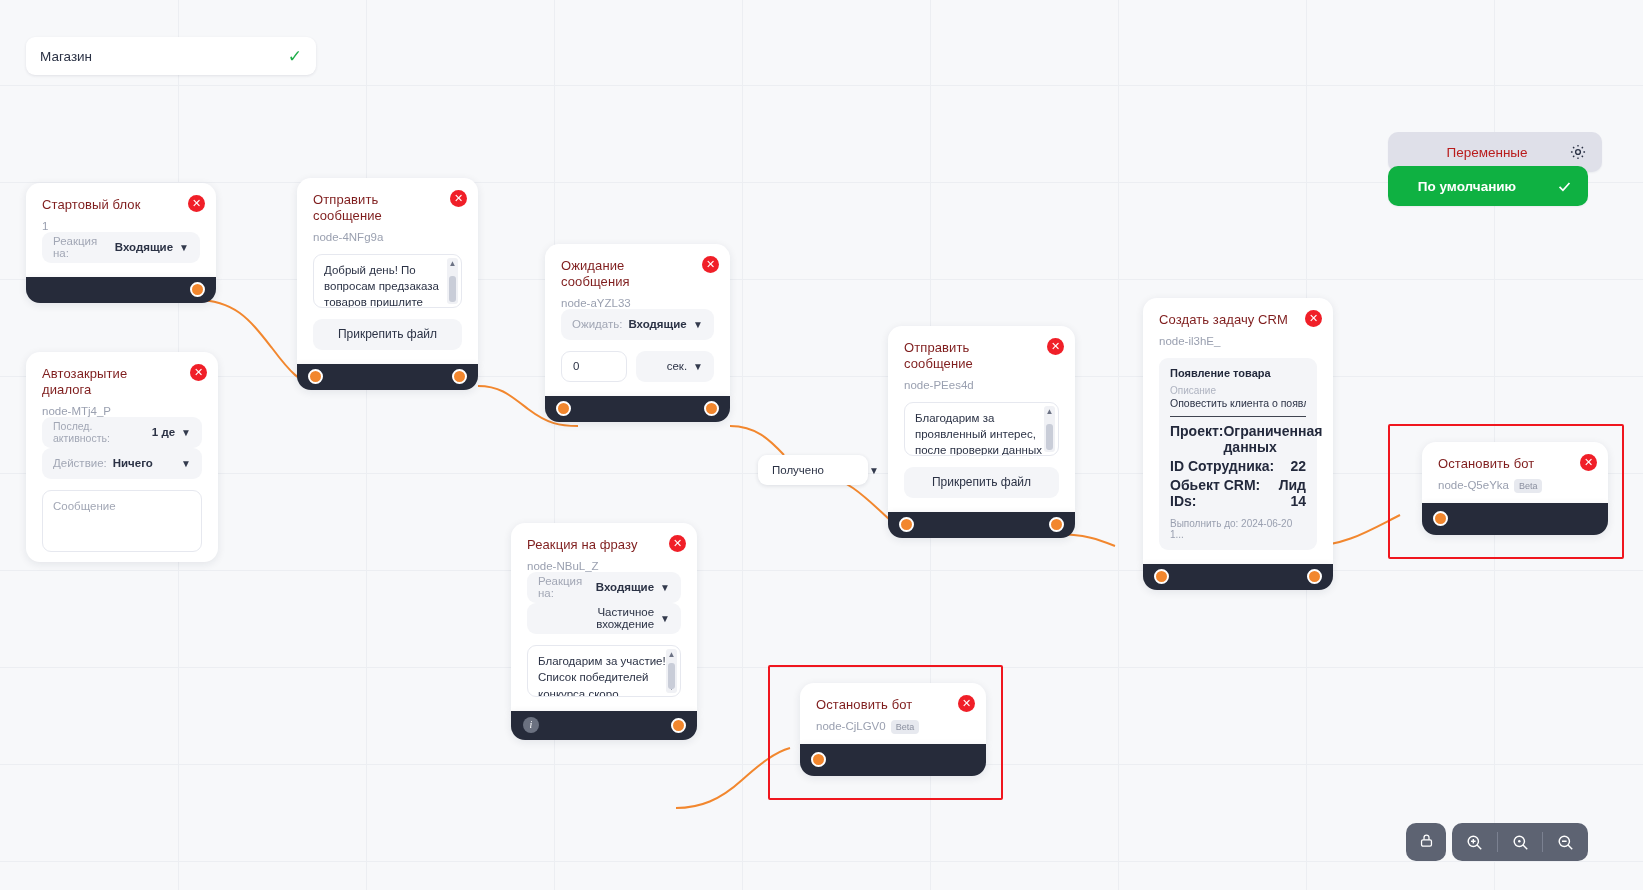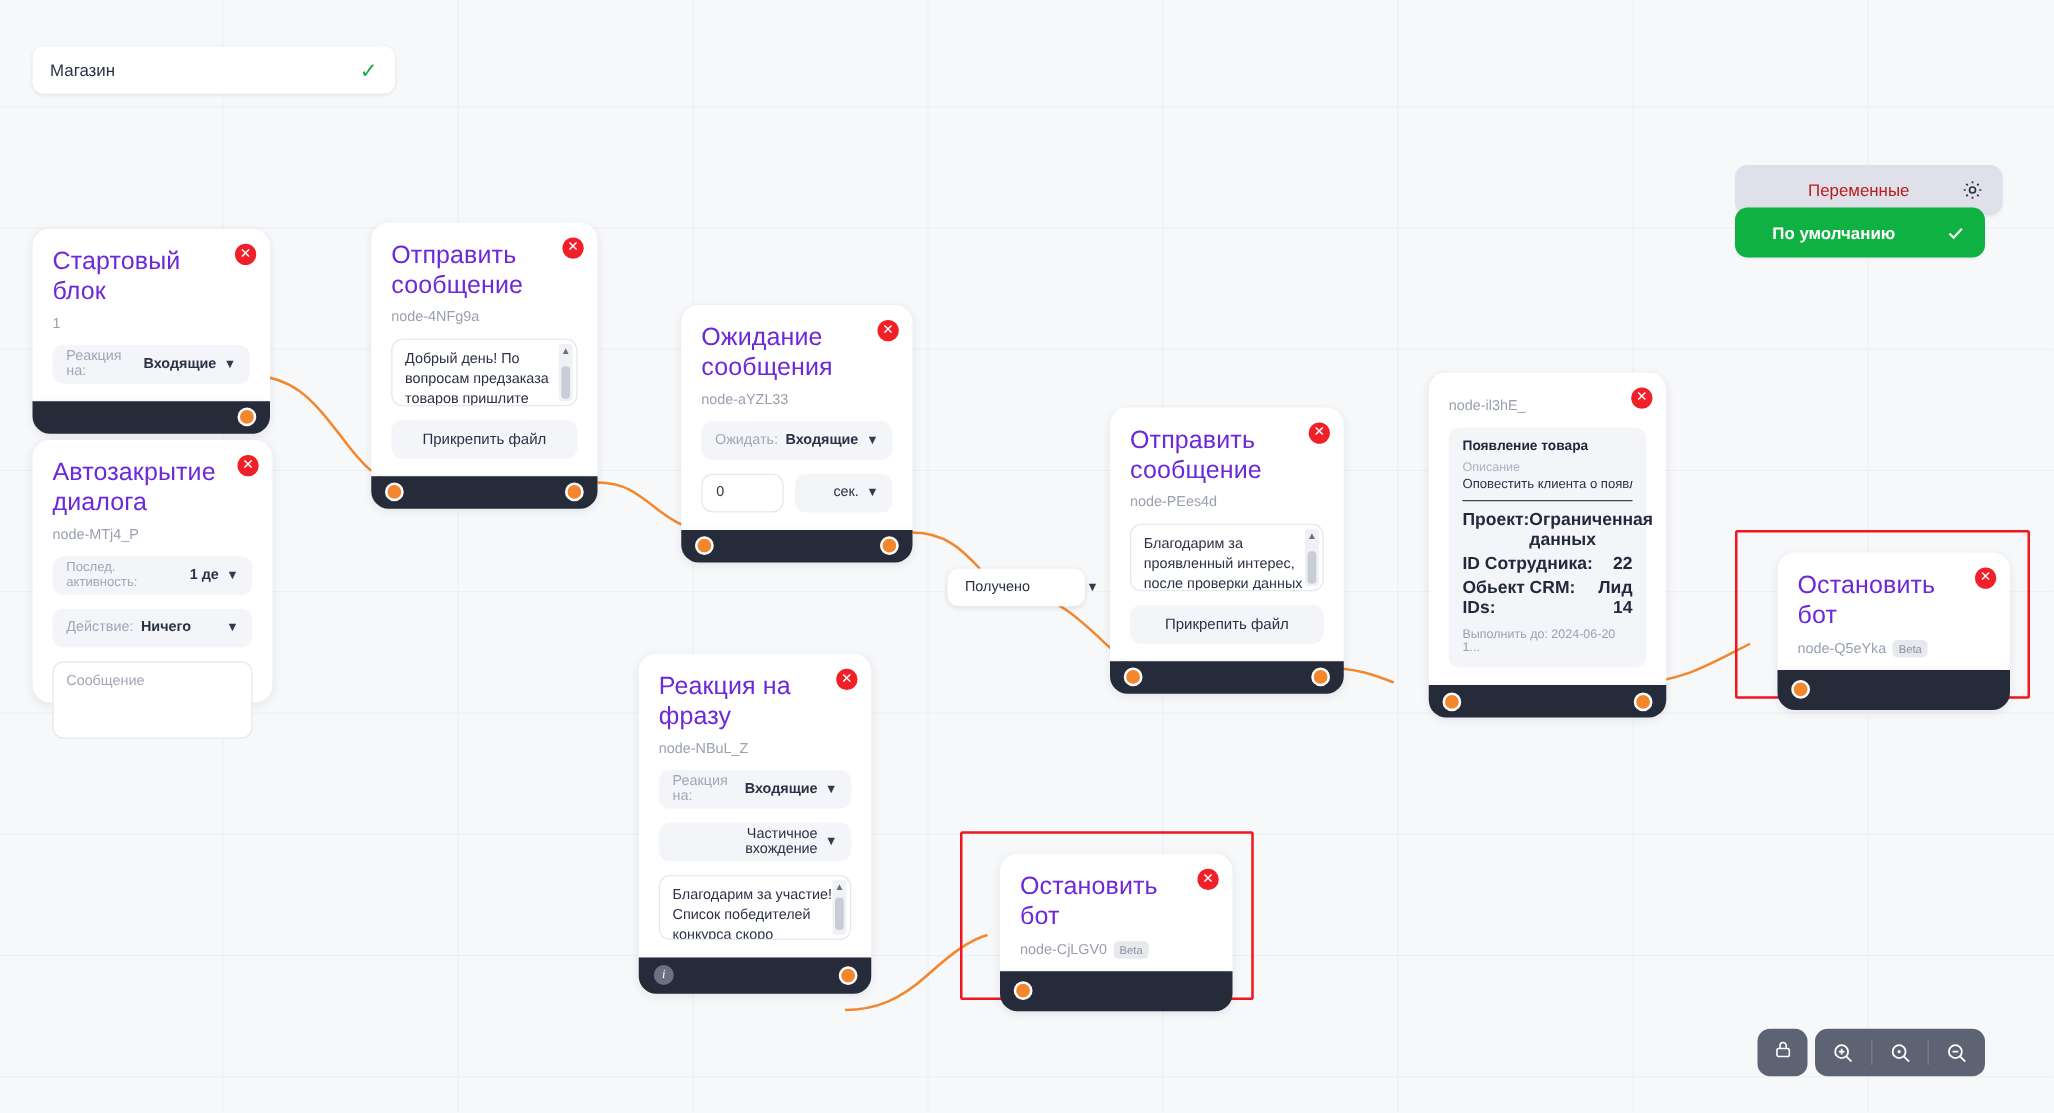--- a/index.html
+++ b/index.html
@@ -64,21 +64,21 @@
     box-shadow: 0 2px 8px rgba(25,30,60,.09);
     position:relative;
   }
   .node.no-foot .body { border-radius:14px; }
   .node .foot {
     background:#262b3a; height:26px; border-radius:0 0 14px 14px;
     position:relative;
     box-shadow: 0 2px 8px rgba(25,30,60,.09);
   }
   .node .title {
-    font-size:20px; color:#6d28d9; font-weight:400;
+    font-size:13px; color:#7f1d1d; font-weight:400;
     line-height:1.22; padding-right:26px; letter-spacing:.1px;
   }
   .node .nid { font-size:11.5px; color:#9aa0b0; margin-top:7px; }
   .badge-beta {
     display:inline-block; background:#e7e9ef; color:#8b90a0;
     font-size:9px; border-radius:4px; padding:2px 5px; margin-left:5px;
     vertical-align:middle;
   }
   .close-x {
     position:absolute; right:11px; top:12px;
@@ -88,21 +88,21 @@
   }
   .port {
     position:absolute; width:15px; height:15px; border-radius:50%;
     background:#f2872e; border:2.5px solid #fff; top:50%; margin-top:-7.5px;
     box-shadow: 0 0 0 1px #f2872e inset;
   }
   .port.l { left:11px; }
   .port.r { right:11px; }
 
   .select {
-    background:#f4f5f8; border-radius:9px; height:31px; margin-top:11px;
+    background:#f4f5f8; border-radius:9px; height:31px; 
     display:flex; align-items:center; padding:0 11px; gap:6px; cursor:pointer;
     font-size:11.5px;
   }
   .select .k { color:#a2a7b5; }
   .select .v { color:#2b3245; font-weight:700; flex:1; }
   .select .v.center { text-align:right; font-weight:400; color:#2b3245; }
   .chev { color:#333a4d; font-size:10px; }
 
   .ta {
     border:1px solid #e6e8ef; border-radius:9px; margin-top:11px;
@@ -322,20 +322,21 @@
     </div>
     <div class="foot">
       <div class="port l"></div>
       <div class="port r"></div>
     </div>
   </div>
 
   <div class="node" style="left:1143px; top:298px; width:190px;">
     <div class="body">
       <div class="close-x">✕</div>
+      <div class="title">Создать задачу CRM</div>
       <div class="nid">node-il3hE_</div>
       <div class="crm">
         <div class="h">Появление товара</div>
         <div class="lab">Описание</div>
         <div class="desc">Оповестить клиента о появл...</div>
         <hr>
         <div class="kv">
           <span class="k">Проект:</span>
           <span class="sp"></span>
           <span class="v">Ограниченная данных</span>

